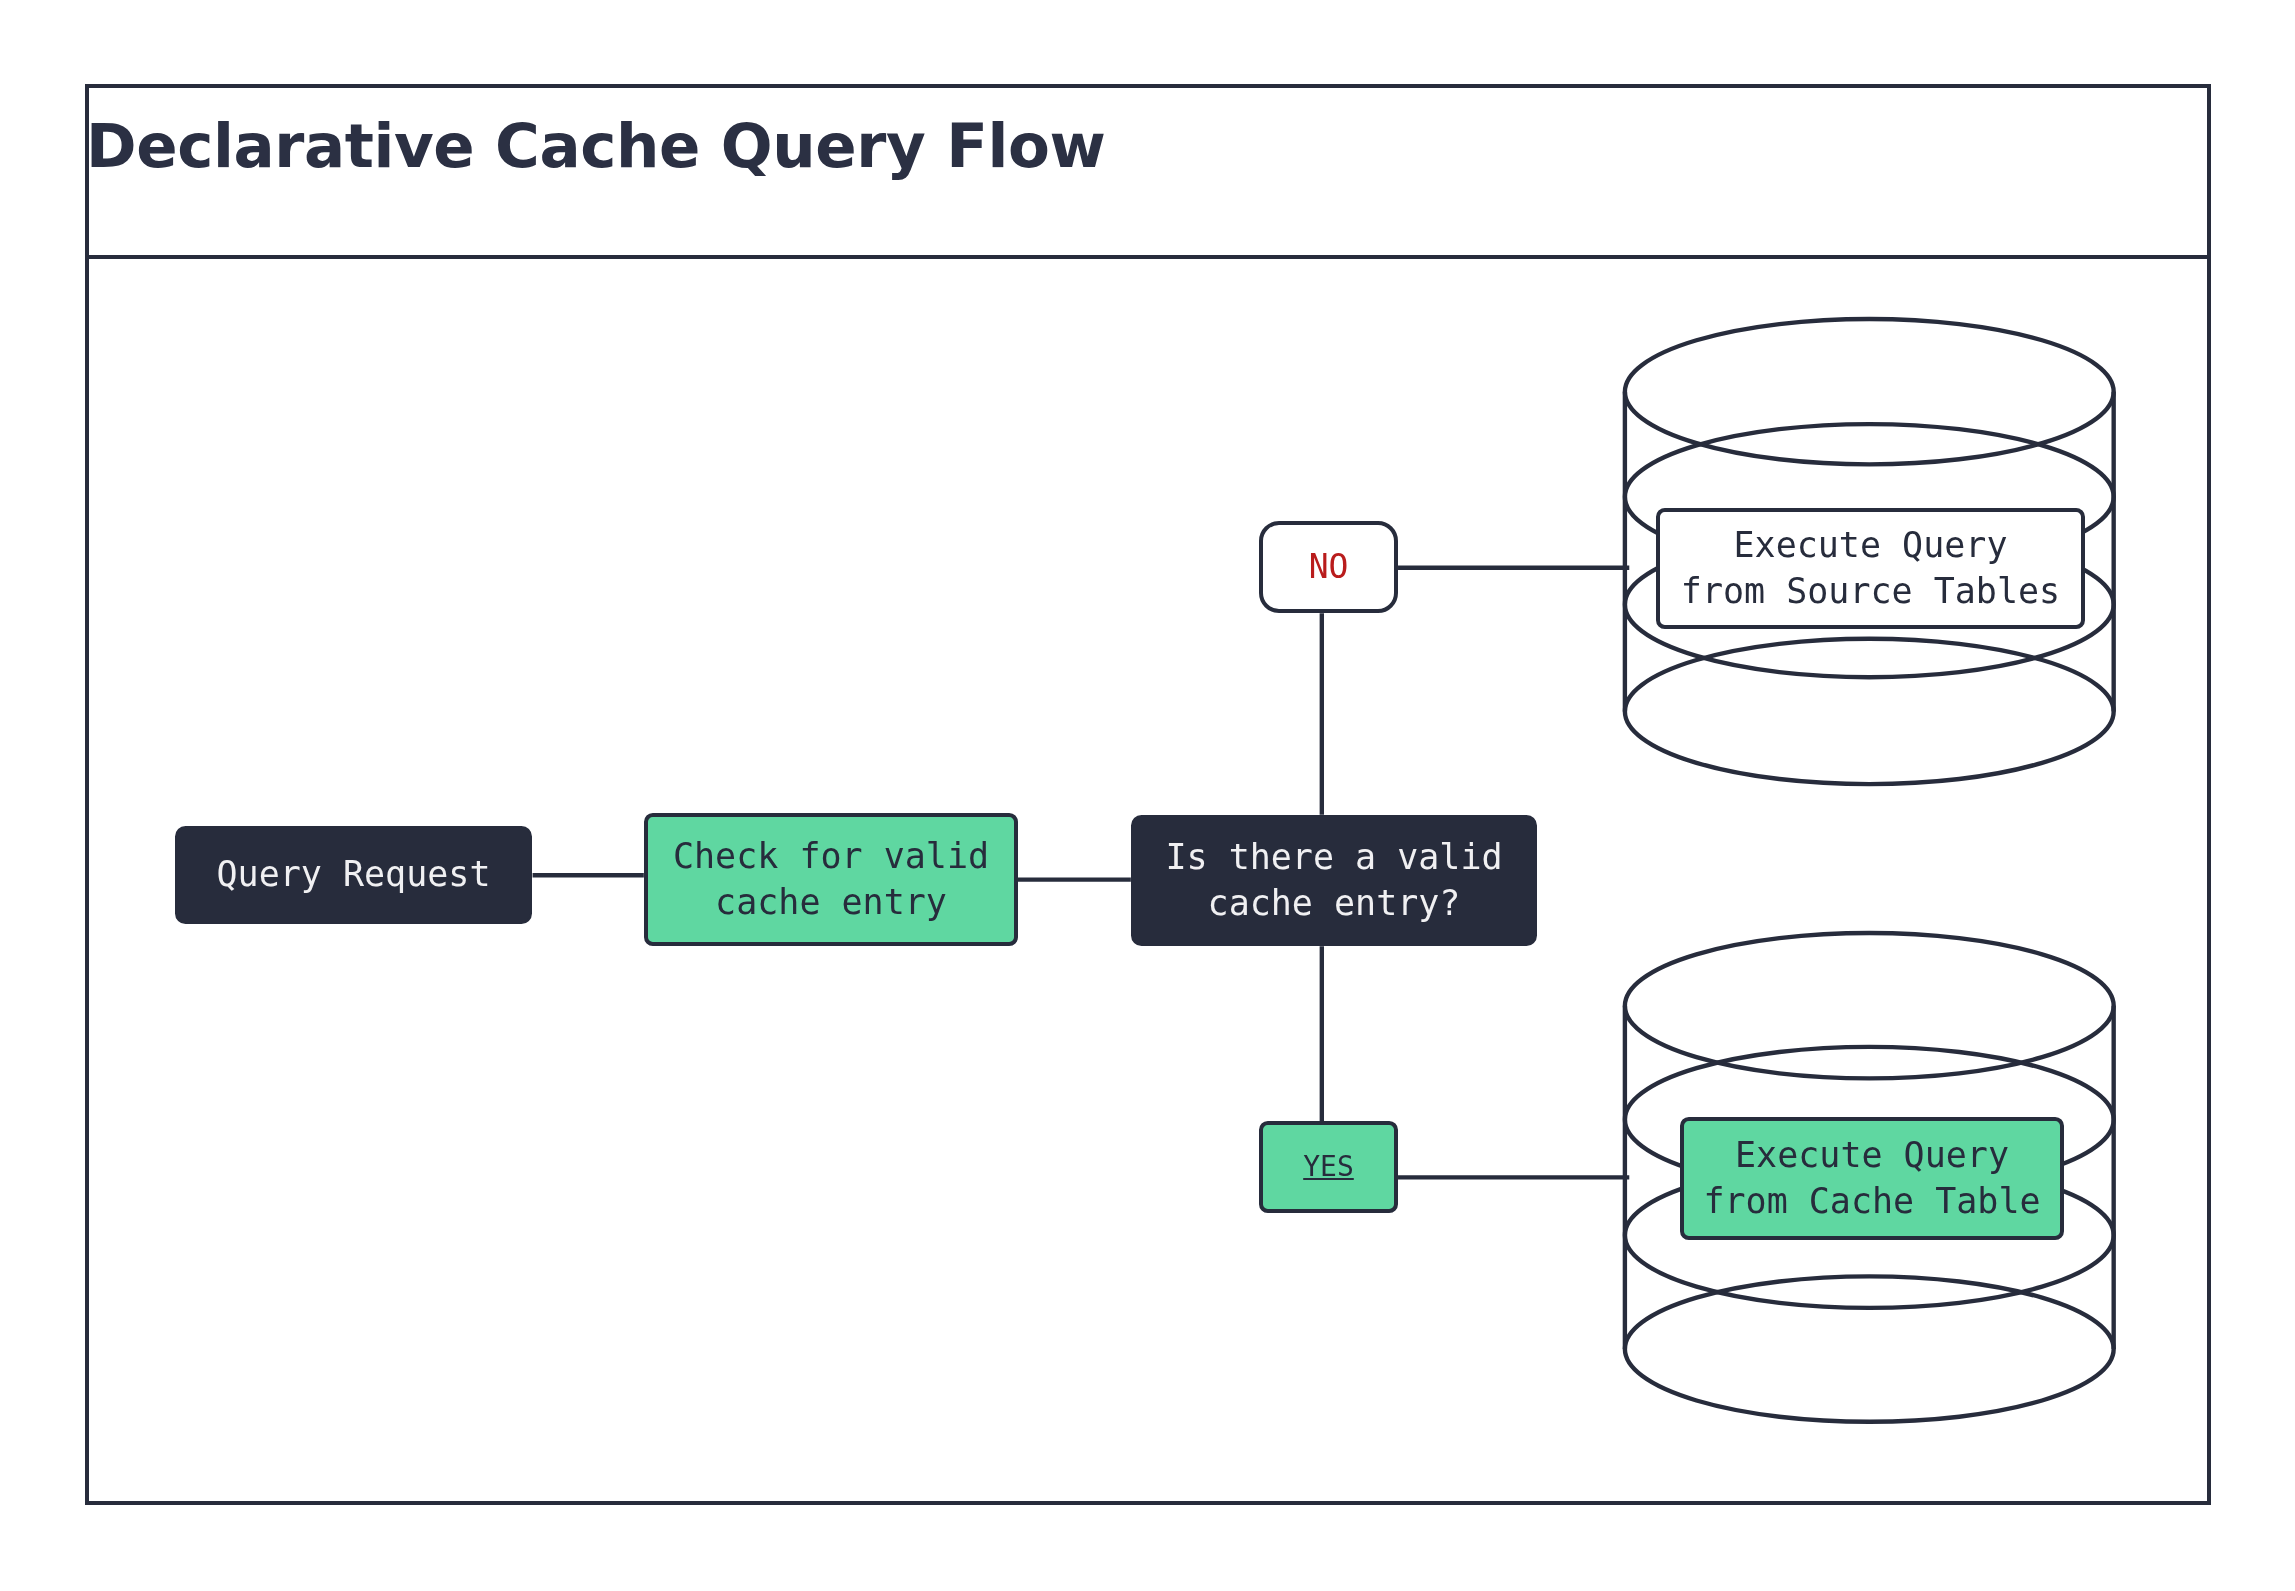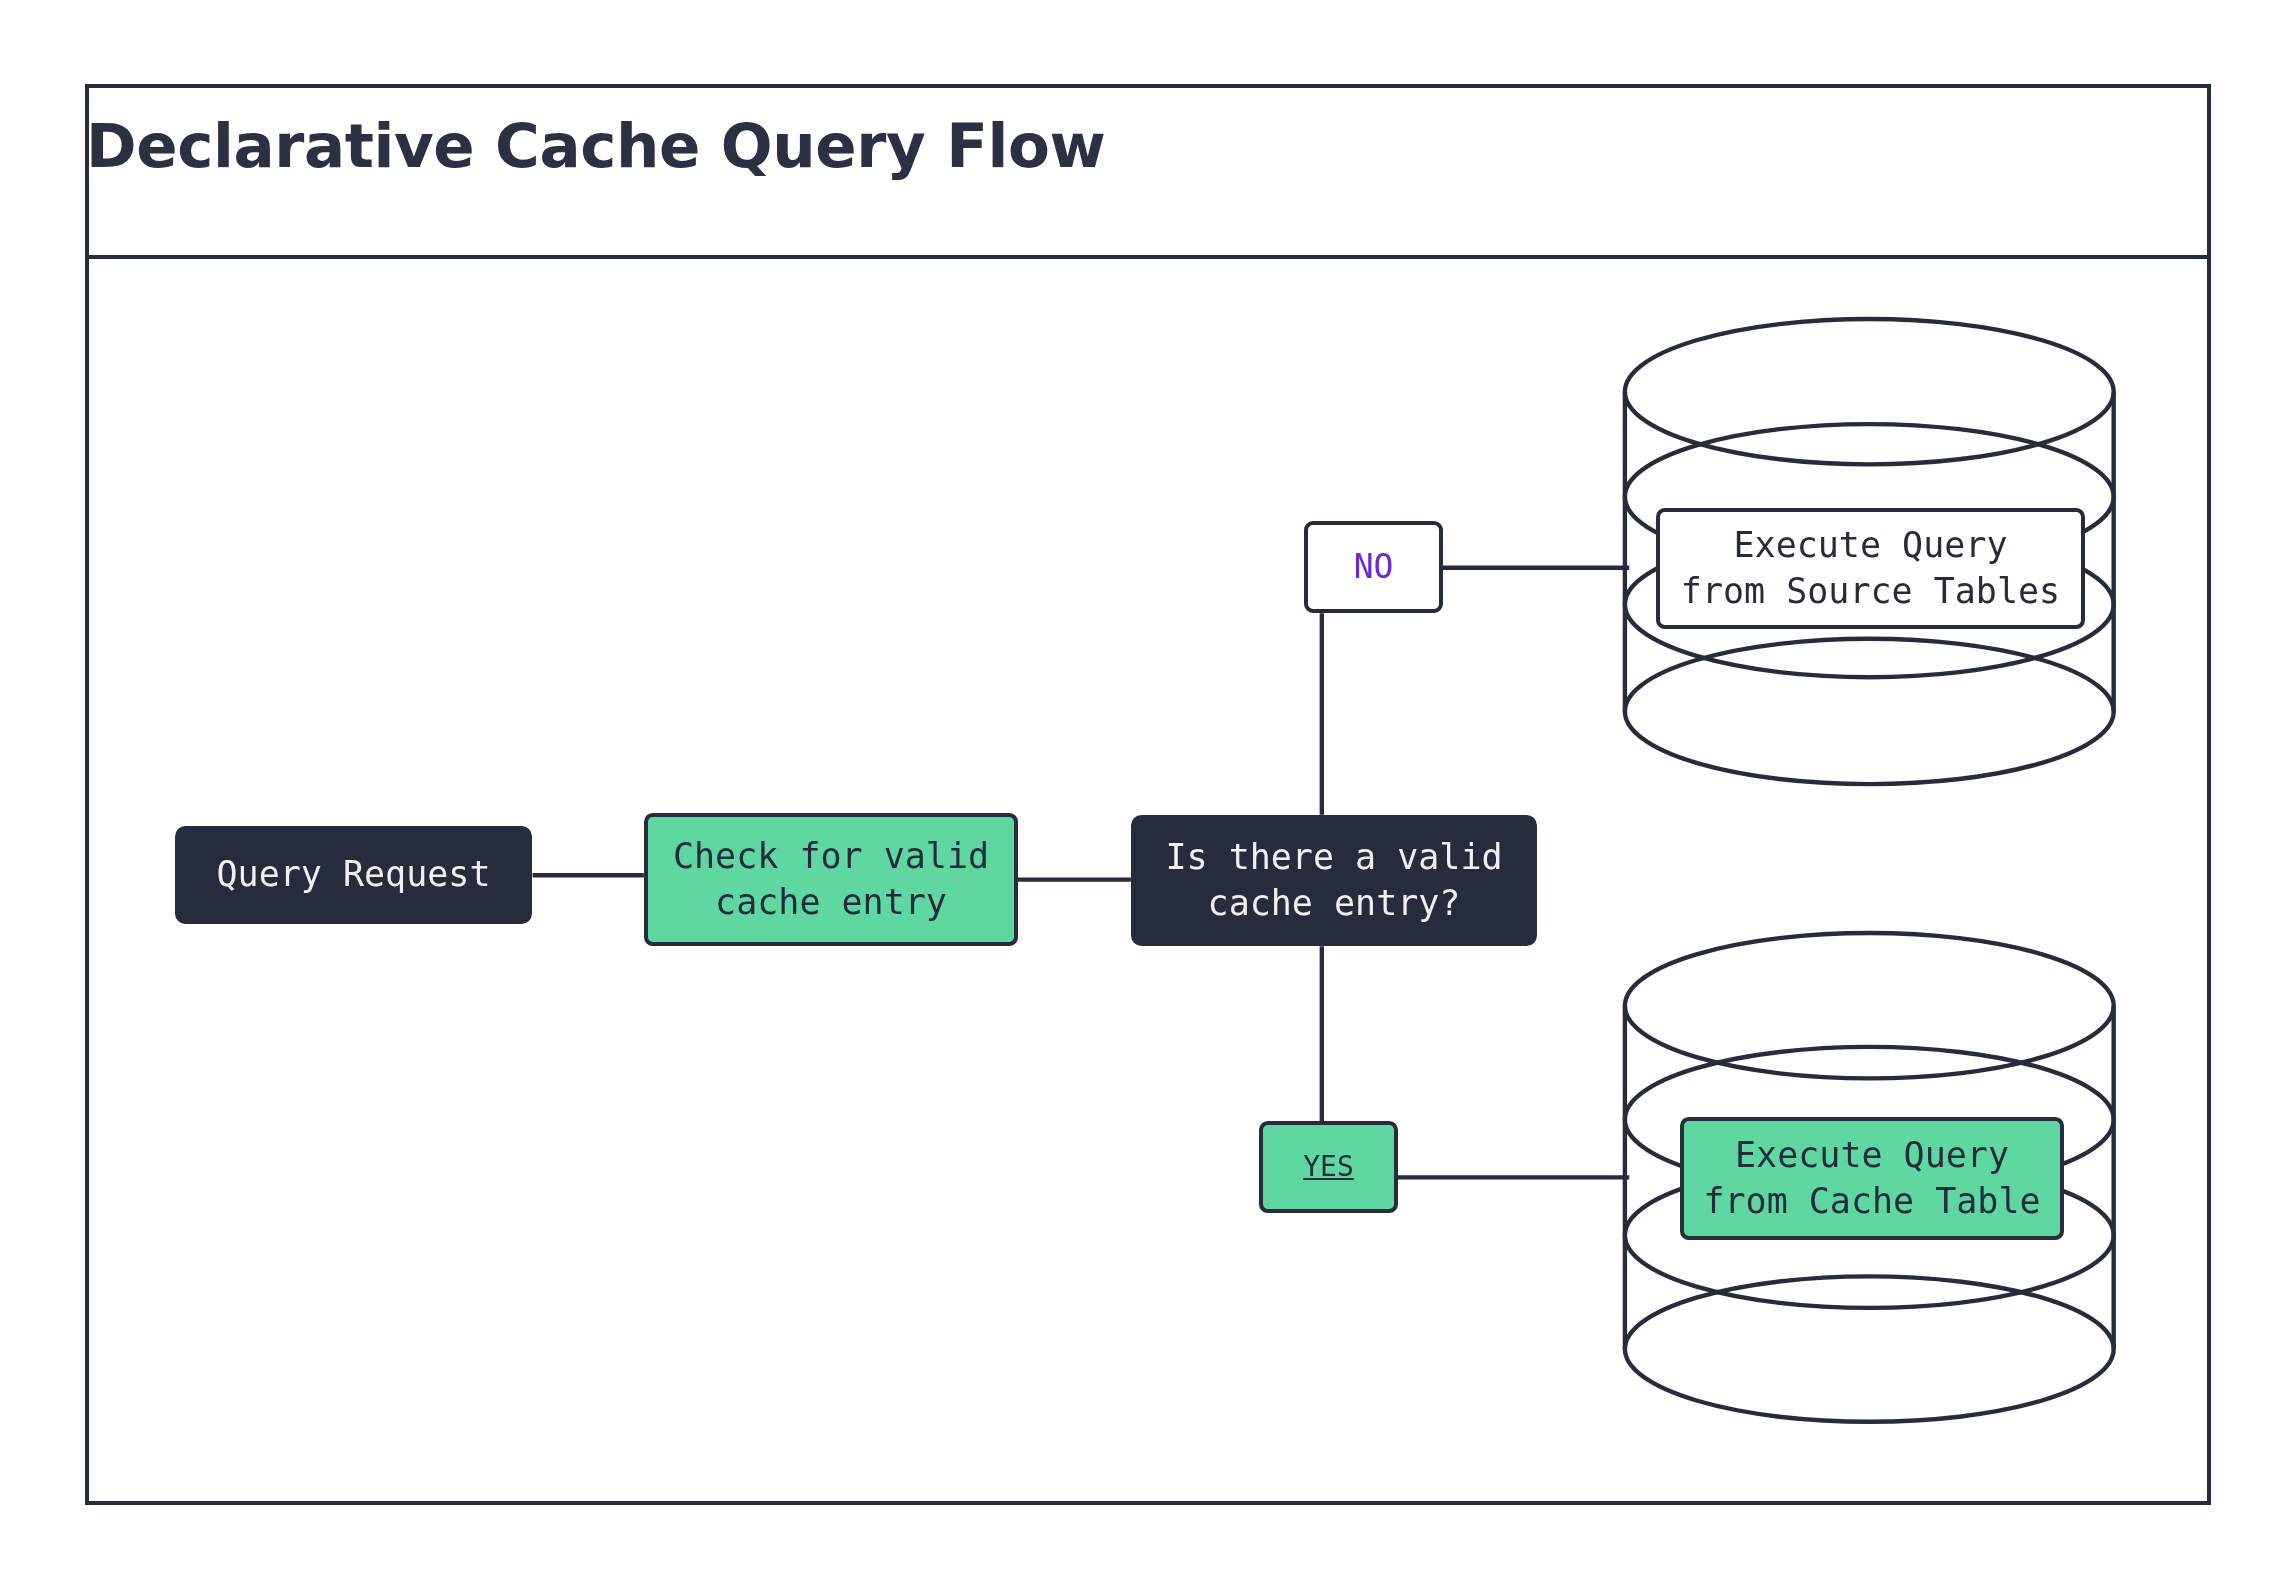--- a/index.html
+++ b/index.html
@@ -81,24 +81,23 @@
     border: 2.6px solid #272c3c;
   }
   .node-green {
     background: #5fd7a1;
     color: #272c3c;
     border-radius: 8.8px;
     border: 4.4px solid #272c3c;
   }
   .node-white {
     background: #ffffff;
-    color: #6d28d9;
-    border-radius: 9px;
+    color: #b91c1c;
+    border-radius: 20px;
     border: 4.4px solid #272c3c;
-    margin-left: 45px;
   }
   .label-box {
     background: #ffffff;
     color: #272c3c;
     border-radius: 8.8px;
     border: 4.4px solid #272c3c;
   }
   .label-box-green {
     background: #5fd7a1;
     color: #272c3c;

